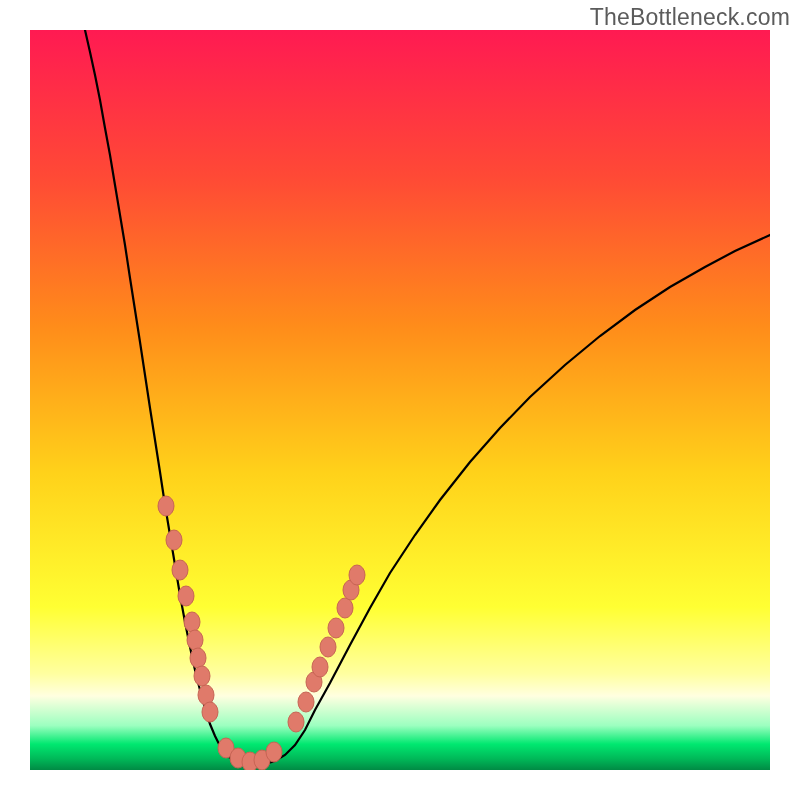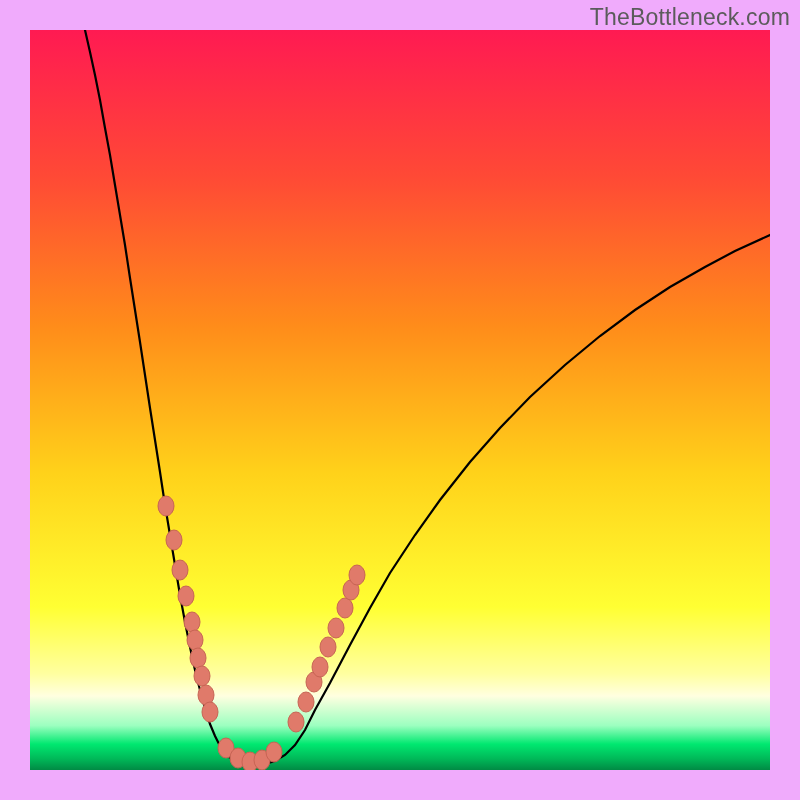--- a/index.html
+++ b/index.html
@@ -8,21 +8,21 @@
     width: 800px;
     height: 800px;
     overflow: hidden;
     font-family: Arial, Helvetica, sans-serif;
     background: #000;
   }
   .frame {
     position: relative;
     width: 800px;
     height: 800px;
-    background: #f0abfc;
+    background: #ffffff;
   }
   .plot-area {
     position: absolute;
     left: 30px;
     top: 30px;
     width: 740px;
     height: 740px;
     overflow: hidden;
   }
   .watermark {

